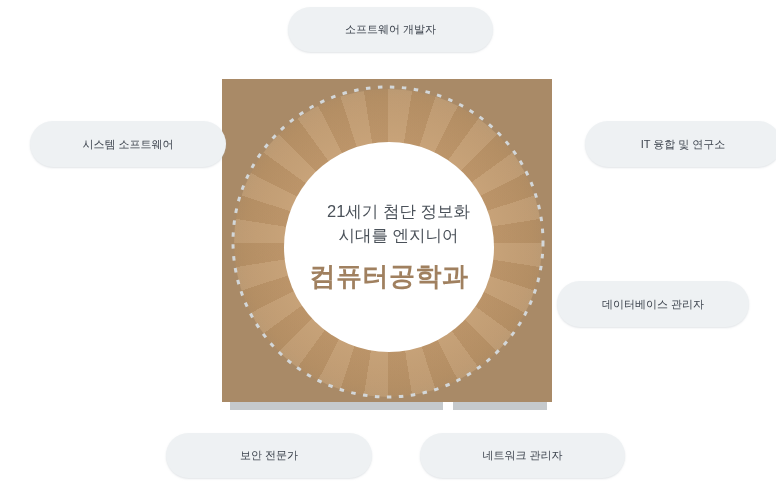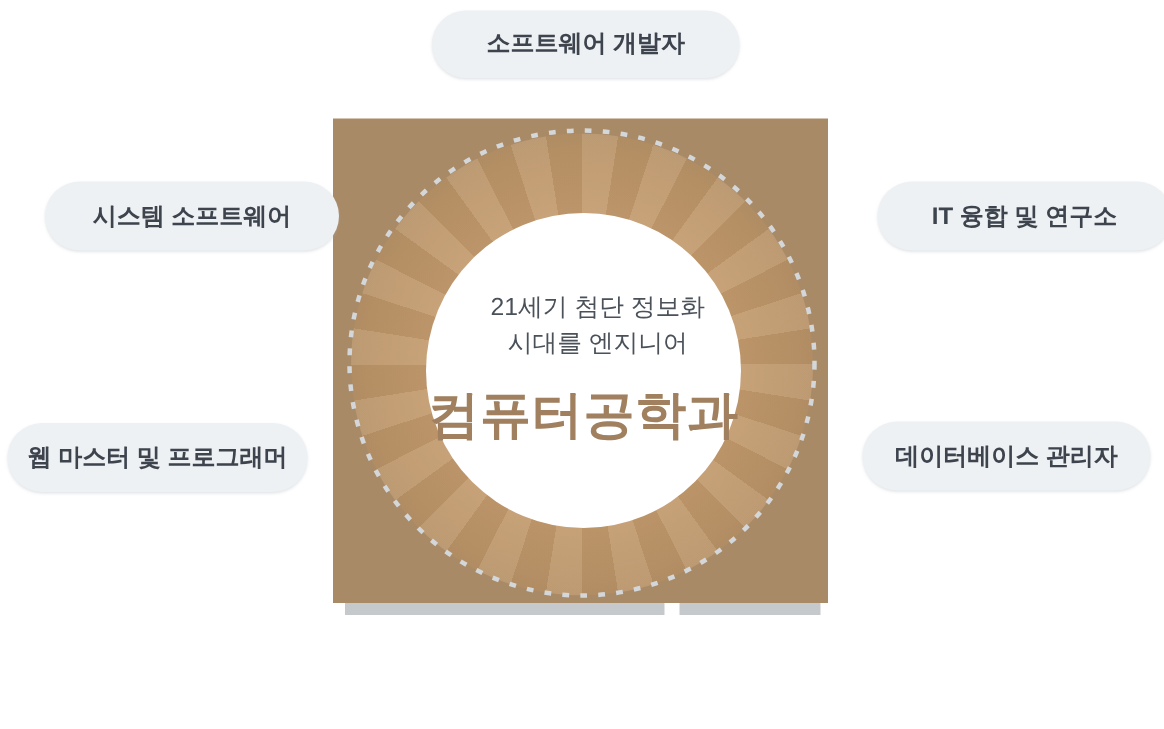--- a/index.html
+++ b/index.html
@@ -16,36 +16,36 @@
       radial-gradient(circle, #cda475 0%, #c79e71 40%, #bb9569 66%, #a98a67 86%);
   }
 
   .dashed-svg{position:absolute;left:0;top:0;}
 
   
   .inner-circle{position:absolute;left:62px;top:63px;width:210px;height:210px;border-radius:50%;
     background:#ffffff;display:flex;flex-direction:column;align-items:center;justify-content:center;
     text-align:center;}
   .subtitle{color:#4a5159;font-size:16.5px;line-height:1.45;font-weight:500;margin-left:19px;}
-  .dept-title{margin-top:12px;color:#a0805f;font-size:34px;font-weight:700;letter-spacing:0.5px;}
+  .dept-title{margin-top:12px;color:#a0805f;font-size:26px;font-weight:700;letter-spacing:0.5px;}
 
   
   .refl{position:absolute;top:402px;height:8px;background:#c5c9cc;}
   .refl.left{left:230px;width:213px;}
   .refl.right{left:453px;width:94px;}
 
   
   .pill{position:absolute;background:#eef1f3;border-radius:24px;display:flex;align-items:center;
-    justify-content:center;color:#3d444e;font-size:16px;font-weight:700;
+    justify-content:center;color:#3d444e;font-size:11px;font-weight:400;
     box-shadow:0 1px 2px rgba(170,178,186,0.35);white-space:nowrap;}
   .p1{left:288px;top:7px;width:205px;height:45px;}
   .p2{left:30px;top:121px;width:196px;height:46px;}
   .p3{left:585px;top:121px;width:196px;height:46px;}
   .p4{left:5px;top:282px;width:200px;height:46px;}
-  .p5{left:575px;top:281px;width:192px;height:46px;}
+  .p5{left:557px;top:281px;width:192px;height:46px;}
   .p6{left:166px;top:433px;width:206px;height:45px;}
   .p7{left:420px;top:433px;width:205px;height:45px;}
 </style>
 </head>
 <body>
 
 <div class="stage">
 
   <div class="square">
     <div class="facet"></div>
@@ -60,16 +60,17 @@
       <div class="dept-title">컴퓨터공학과</div>
     </div>
   </div>
 
   <div class="refl left"></div>
   <div class="refl right"></div>
 
   <div class="pill p1">소프트웨어 개발자</div>
   <div class="pill p2">시스템 소프트웨어</div>
   <div class="pill p3">IT 융합 및 연구소</div>
-  <div class="pill p4">웹 마스터 및 프로그래머</div>
   <div class="pill p5">데이터베이스 관리자</div>
+  <div class="pill p6">보안 전문가</div>
+  <div class="pill p7">네트워크 관리자</div>
 
 </div>
 
 </body></html>

